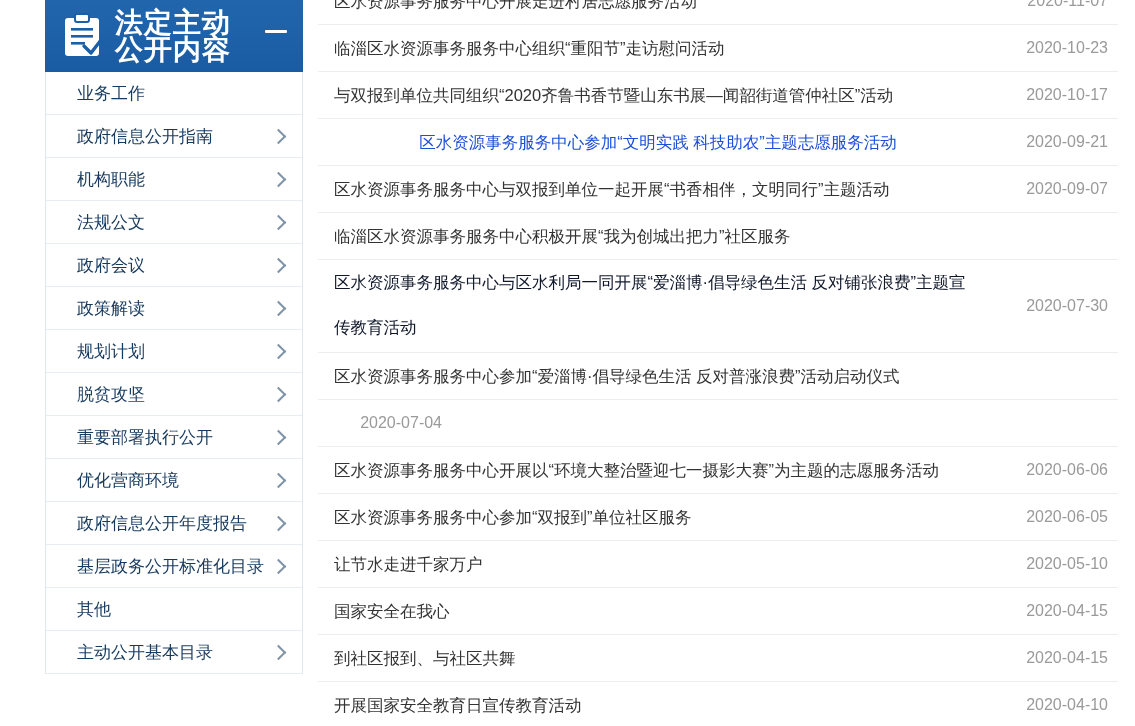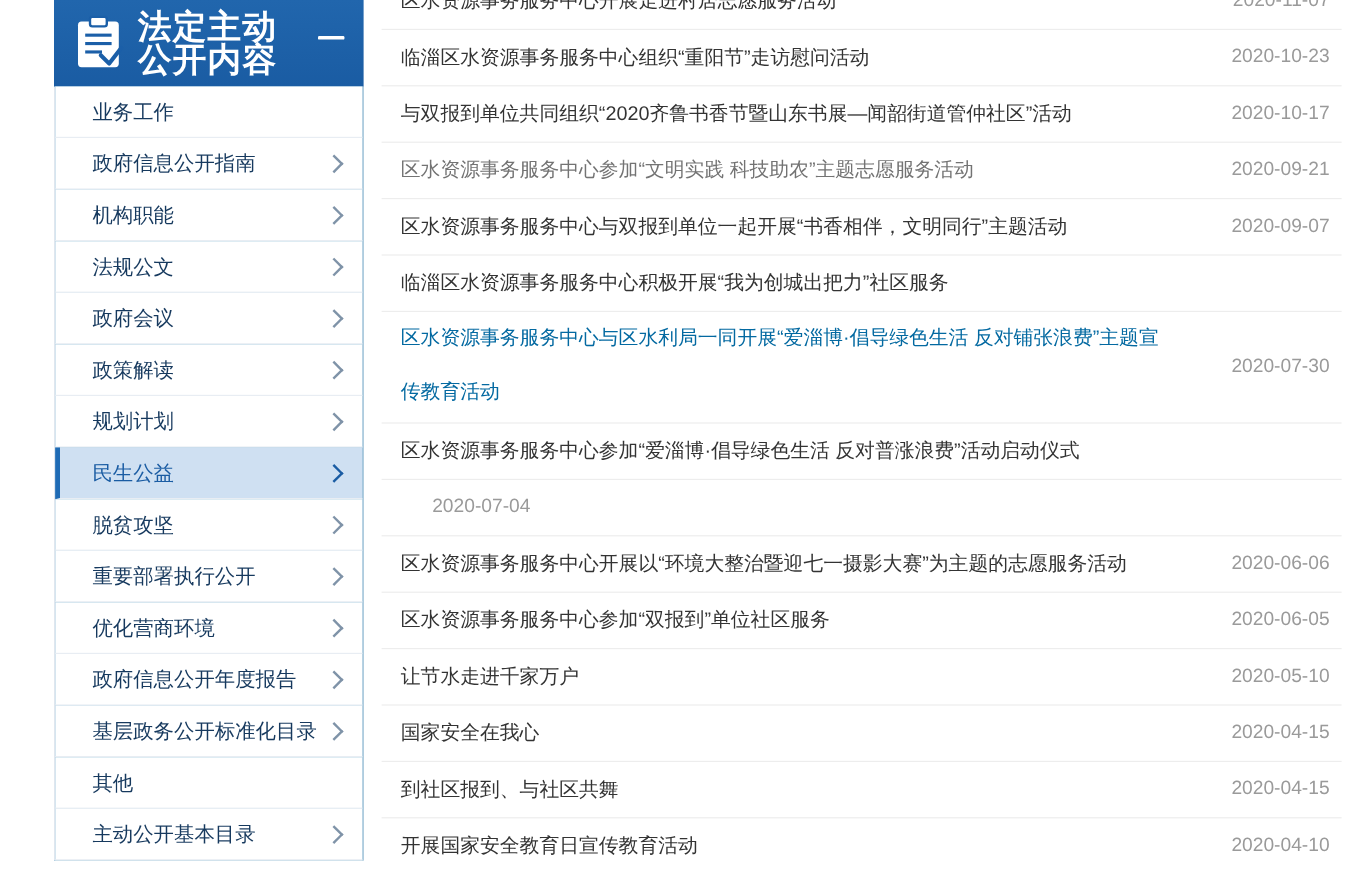--- a/index.html
+++ b/index.html
@@ -203,24 +203,20 @@
           <span class="chev"></span>
         </li>
         <li class="menu-item">
           <span class="label">政策解读</span>
           <span class="chev"></span>
         </li>
         <li class="menu-item">
           <span class="label">规划计划</span>
           <span class="chev"></span>
         </li>
-        <li class="menu-item active">
-          <span class="label">民生公益</span>
-          <span class="chev"></span>
-        </li>
         <li class="menu-item">
           <span class="label">脱贫攻坚</span>
           <span class="chev"></span>
         </li>
         <li class="menu-item">
           <span class="label">重要部署执行公开</span>
           <span class="chev"></span>
         </li>
         <li class="menu-item">
           <span class="label">优化营商环境</span>
@@ -251,32 +247,32 @@
       </div>
       <div class="row">
         <a class="title" style="text-decoration: none; color: rgb(51, 51, 51);">临淄区水资源事务服务中心组织“重阳节”走访慰问活动</a>
         <span class="date">2020-10-23</span>
       </div>
       <div class="row">
         <a class="title" style="text-decoration: none; color: rgb(51, 51, 51);">与双报到单位共同组织“2020齐鲁书香节暨山东书展—闻韶街道管仲社区”活动</a>
         <span class="date">2020-10-17</span>
       </div>
       <div class="row">
-        <a class="title" style="text-decoration: none; color: #737373;">区水资源事务服务中心参加“文明实践 科技助农”主题志愿服务活动</a>
+        <a class="title" style="text-decoration: none; color: #1d4ed8; text-align: center;">区水资源事务服务中心参加“文明实践 科技助农”主题志愿服务活动</a>
         <span class="date">2020-09-21</span>
       </div>
       <div class="row">
         <a class="title" style="text-decoration: none; color: rgb(51, 51, 51);">区水资源事务服务中心与双报到单位一起开展“书香相伴，文明同行”主题活动</a>
         <span class="date">2020-09-07</span>
       </div>
       <div class="row">
         <a class="title" style="text-decoration: none; color: rgb(51, 51, 51);">临淄区水资源事务服务中心积极开展“我为创城出把力”社区服务</a>
       </div>
       <div class="row two-line">
-        <a class="title" style="text-decoration: none; color: #0369a1;">区水资源事务服务中心与区水利局一同开展“爱淄博·倡导绿色生活 反对铺张浪费”主题宣传教育活动</a>
+        <a class="title" style="text-decoration: none; color: #0f172a;">区水资源事务服务中心与区水利局一同开展“爱淄博·倡导绿色生活 反对铺张浪费”主题宣传教育活动</a>
         <span class="date">2020-07-30</span>
       </div>
       <div class="row">
         <a class="title" style="text-decoration: none; color: rgb(51, 51, 51);">区水资源事务服务中心参加“爱淄博·倡导绿色生活 反对普涨浪费”活动启动仪式</a>
       </div>
       <div class="row">
         <span class="date">2020-07-04</span>
       </div>
       <div class="row">
         <a class="title" style="text-decoration: none; color: rgb(51, 51, 51);">区水资源事务服务中心开展以“环境大整治暨迎七一摄影大赛”为主题的志愿服务活动</a>

